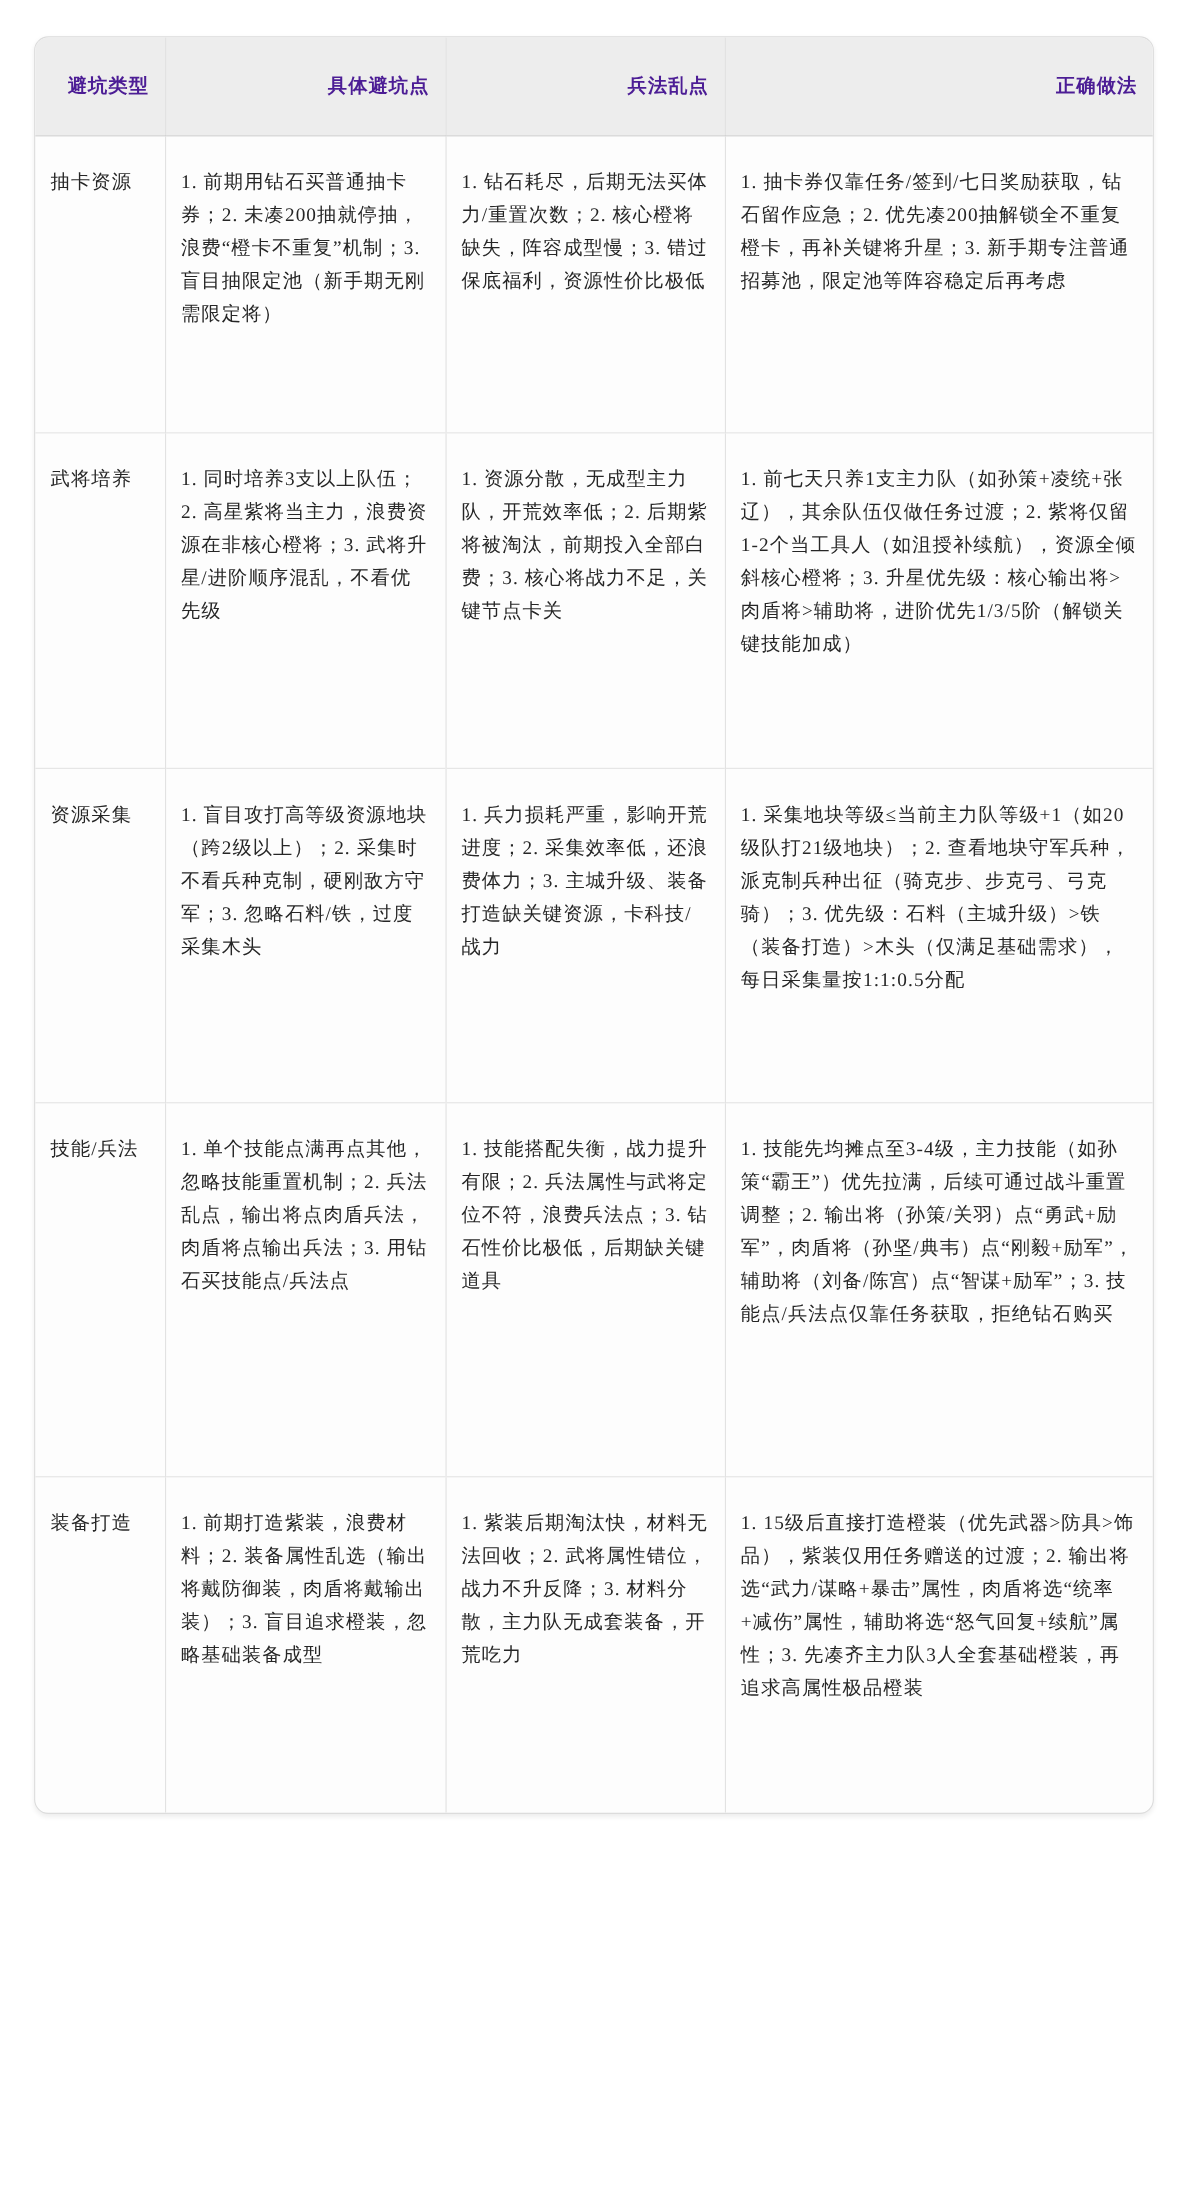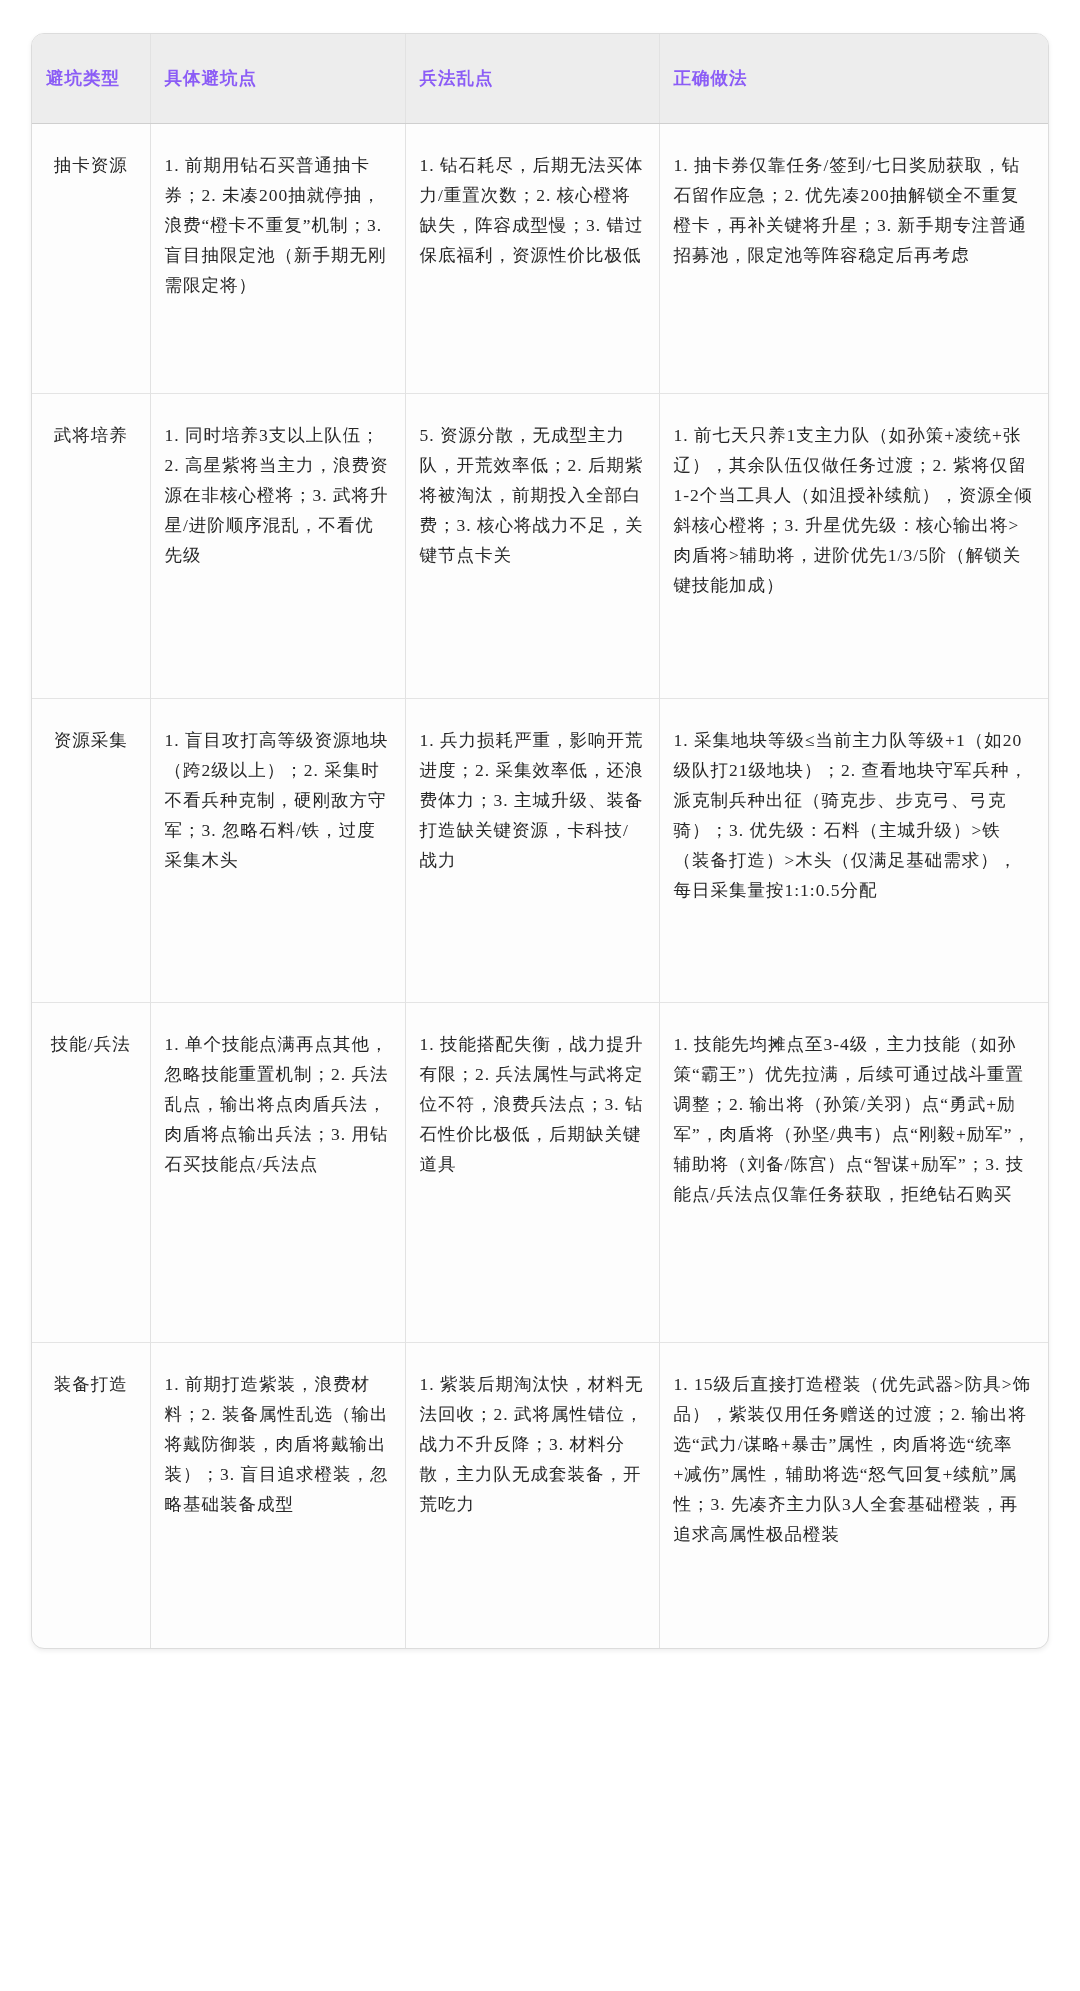--- a/index.html
+++ b/index.html
@@ -27,25 +27,25 @@
     background: #fdfdfd;
     box-shadow: 0 2px 5px rgba(0,0,0,0.07);
   }
   table.guide {
     width: 100%;
     border-collapse: collapse;
     table-layout: fixed;
   }
   table.guide th {
     background: #ededed;
-    text-align: left;
+    text-align: right;
     vertical-align: middle;
     font-weight: 600;
     font-size: 17.5px;
-    color: #8b5cf6;
+    color: #4c1d95;
     letter-spacing: 1px;
     padding: 30px 14px;
     border-bottom: 1px solid #cfcfcf;
   }
   table.guide td {
     vertical-align: top;
     padding: 26px 14px;
     font-size: 17.5px;
     line-height: 30px;
     color: #262626;
@@ -58,21 +58,21 @@
     border-right: 1px solid #e2e2e2;
   }
   table.guide tbody tr:first-child td { border-top: none; }
   tr.r1 { height: 270px; }
   tr.r2 { height: 305px; }
   tr.r3 { height: 304px; }
   tr.r4 { height: 340px; }
   tr.r5 { height: 306px; }
   tr.r6 { height: 304px; }
   tr.hdr { height: 89px; }
-  td.type-cell { color: #242424; text-align: center; }
+  td.type-cell { color: #242424; }
 </style>
 </head>
 <body>
 
 <div class="page">
   <div class="table-wrap">
     <table class="guide">
       <colgroup>
         <col style="width:118px">
         <col style="width:255px">
@@ -90,21 +90,21 @@
       <tbody>
         <tr class="r1">
           <td class="type-cell">抽卡资源</td>
           <td>1. 前期用钻石买普通抽卡券；2. 未凑200抽就停抽，浪费“橙卡不重复”机制；3. 盲目抽限定池（新手期无刚需限定将）</td>
           <td>1. 钻石耗尽，后期无法买体力/重置次数；2. 核心橙将缺失，阵容成型慢；3. 错过保底福利，资源性价比极低</td>
           <td>1. 抽卡券仅靠任务/签到/七日奖励获取，钻石留作应急；2. 优先凑200抽解锁全不重复橙卡，再补关键将升星；3. 新手期专注普通招募池，限定池等阵容稳定后再考虑</td>
         </tr>
         <tr class="r2">
           <td class="type-cell">武将培养</td>
           <td>1. 同时培养3支以上队伍；2. 高星紫将当主力，浪费资源在非核心橙将；3. 武将升星/进阶顺序混乱，不看优先级</td>
-          <td>5. 资源分散，无成型主力队，开荒效率低；2. 后期紫将被淘汰，前期投入全部白费；3. 核心将战力不足，关键节点卡关</td>
+          <td>1. 资源分散，无成型主力队，开荒效率低；2. 后期紫将被淘汰，前期投入全部白费；3. 核心将战力不足，关键节点卡关</td>
           <td>1. 前七天只养1支主力队（如孙策+凌统+张辽），其余队伍仅做任务过渡；2. 紫将仅留1-2个当工具人（如沮授补续航），资源全倾斜核心橙将；3. 升星优先级：核心输出将&gt;肉盾将&gt;辅助将，进阶优先1/3/5阶（解锁关键技能加成）</td>
         </tr>
         <tr class="r3">
           <td class="type-cell">资源采集</td>
           <td>1. 盲目攻打高等级资源地块（跨2级以上）；2. 采集时不看兵种克制，硬刚敌方守军；3. 忽略石料/铁，过度采集木头</td>
           <td>1. 兵力损耗严重，影响开荒进度；2. 采集效率低，还浪费体力；3. 主城升级、装备打造缺关键资源，卡科技/战力</td>
           <td>1. 采集地块等级≤当前主力队等级+1（如20级队打21级地块）；2. 查看地块守军兵种，派克制兵种出征（骑克步、步克弓、弓克骑）；3. 优先级：石料（主城升级）&gt;铁（装备打造）&gt;木头（仅满足基础需求），每日采集量按1:1:0.5分配</td>
         </tr>
         <tr class="r4">
           <td class="type-cell">技能/兵法</td>

